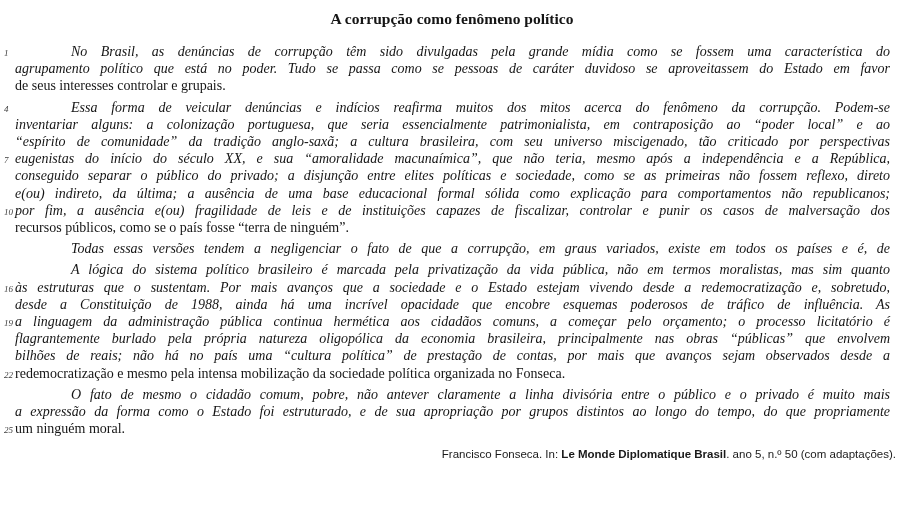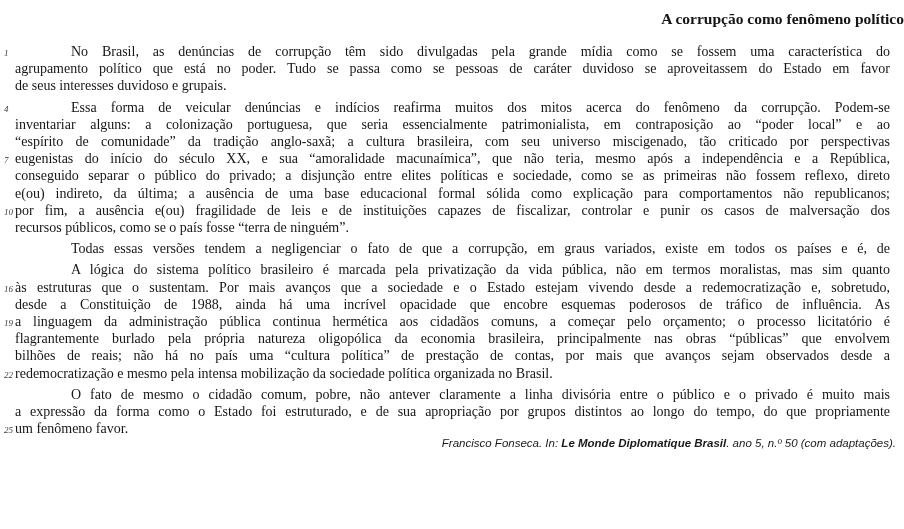--- a/index.html
+++ b/index.html
@@ -6,21 +6,21 @@
   body {
     width: 904px;
     height: 529px;
     background: #ffffff;
     color: #151515;
     font-family: "Liberation Serif", serif;
     overflow: hidden;
   }
   .page { padding-top: 9px; }
   .title {
-    text-align: right;
+    text-align: center;
     font-weight: bold;
     font-size: 15.5px;
     line-height: 19px;
     margin-bottom: 15px;
   }
   .lines { padding-right: 14px; }
   .line {
     display: flex;
     font-size: 14px;
     line-height: 17.2px;
@@ -33,51 +33,52 @@
     padding-top: 4px;
     font-style: italic;
     font-size: 9px;
     line-height: 12px;
     color: #3c3c3c;
   }
   .txt { flex: 1; text-align: left; }
   .line.just .txt {
     text-align: justify;
     text-align-last: justify;
+    font-style: italic;
     -moz-text-align-last: justify;
   }
   .line.indent .txt { text-indent: 56px; }
   .line.pbreak { margin-top: 4px; }
   .citation {
+    margin-top: 11px;
     padding-right: 8px;
     text-align: right;
     font-family: "Liberation Sans", sans-serif;
     font-size: 11.5px;
     color: #1a1a1a;
-    font-style: italic;
   }
   .citation .src { font-weight: bold; }
 </style>
 </head>
 <body>
 
 <div class="page">
   <div class="title">A corrupção como fenômeno político</div>
   <div class="lines">
       <div class="line indent just">
         <span class="num">1</span>
         <span class="txt">No Brasil, as denúncias de corrupção têm sido divulgadas pela grande mídia como se fossem uma característica do</span>
       </div>
       <div class="line just">
         <span class="num"></span>
         <span class="txt">agrupamento político que está no poder. Tudo se passa como se pessoas de caráter duvidoso se aproveitassem do Estado em favor</span>
       </div>
       <div class="line">
         <span class="num"></span>
-        <span class="txt">de seus interesses duvidoso e grupais.</span>
+        <span class="txt">de seus interesses controlar e grupais.</span>
       </div>
       <div class="line indent just pbreak">
         <span class="num">4</span>
         <span class="txt">Essa forma de veicular denúncias e indícios reafirma muitos dos mitos acerca do fenômeno da corrupção. Podem-se</span>
       </div>
       <div class="line just">
         <span class="num"></span>
         <span class="txt">inventariar alguns: a colonização portuguesa, que seria essencialmente patrimonialista, em contraposição ao “poder local” e ao</span>
       </div>
       <div class="line just">
@@ -127,29 +128,29 @@
       <div class="line just">
         <span class="num"></span>
         <span class="txt">flagrantemente burlado pela própria natureza oligopólica da economia brasileira, principalmente nas obras “públicas” que envolvem</span>
       </div>
       <div class="line just">
         <span class="num"></span>
         <span class="txt">bilhões de reais; não há no país uma “cultura política” de prestação de contas, por mais que avanços sejam observados desde a</span>
       </div>
       <div class="line">
         <span class="num">22</span>
-        <span class="txt">redemocratização e mesmo pela intensa mobilização da sociedade política organizada no Brasil.</span>
+        <span class="txt">redemocratização e mesmo pela intensa mobilização da sociedade política organizada no Fonseca.</span>
       </div>
       <div class="line indent just pbreak">
         <span class="num"></span>
         <span class="txt">O fato de mesmo o cidadão comum, pobre, não antever claramente a linha divisória entre o público e o privado é muito mais</span>
       </div>
       <div class="line just">
         <span class="num"></span>
         <span class="txt">a expressão da forma como o Estado foi estruturado, e de sua apropriação por grupos distintos ao longo do tempo, do que propriamente</span>
       </div>
       <div class="line">
         <span class="num">25</span>
-        <span class="txt">um fenômeno favor.</span>
+        <span class="txt">um ninguém moral.</span>
       </div>
     </div>
   <div class="citation"><span>Francisco Fonseca. In: </span><span class="src">Le Monde Diplomatique Brasil</span><span>. ano 5, n.º 50 (com adaptações).</span></div>
 </div>
 
 </body></html>

